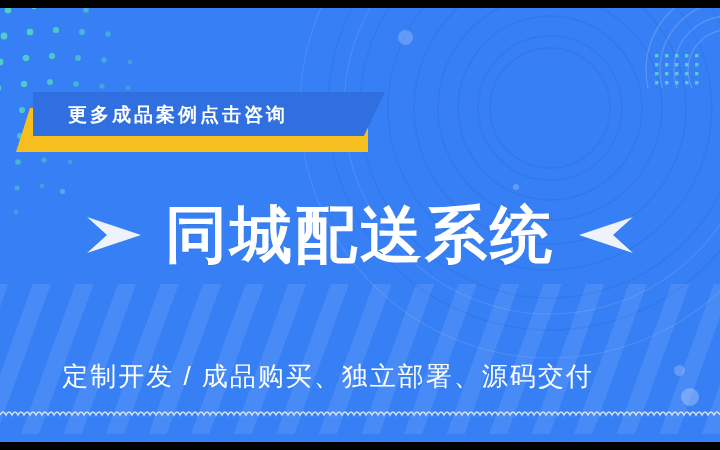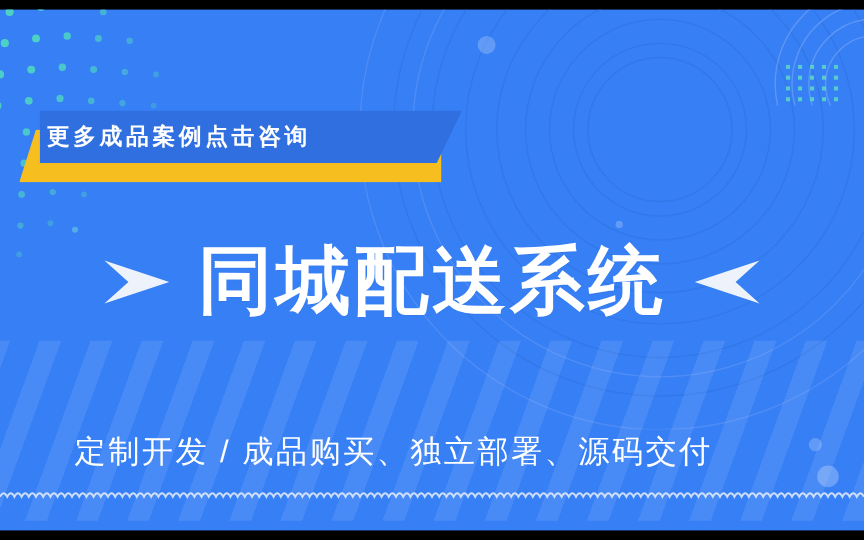--- a/index.html
+++ b/index.html
@@ -111,21 +111,21 @@
     width:352px; height:44px;
     background:#2f6fe0;
     clip-path:polygon(0 0, 100% 0, 94% 100%, 0 100%);
     display:flex; align-items:center;
   }
   .ribbon .blue .rtext{
     color:#ffffff;
     font-size:19px;
     font-weight:bold;
     letter-spacing:3px;
-    padding-left:6px;
+    padding-left:35px;
     white-space:nowrap;
     line-height:1;
   }
 
   
   .headline{
     position:absolute;
     left:0; top:186px;
     width:720px; height:82px;
     display:flex;

